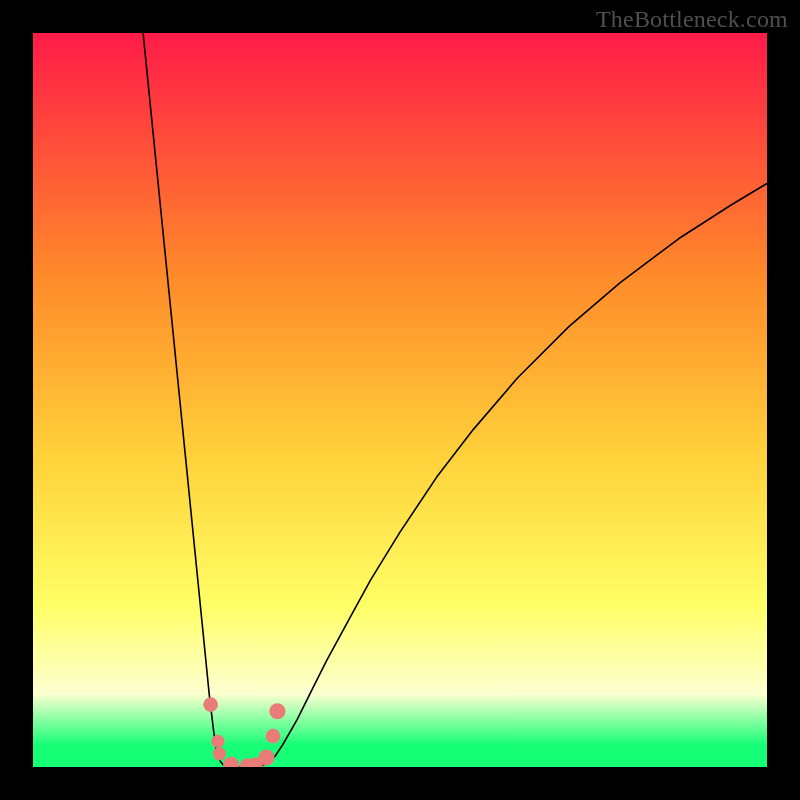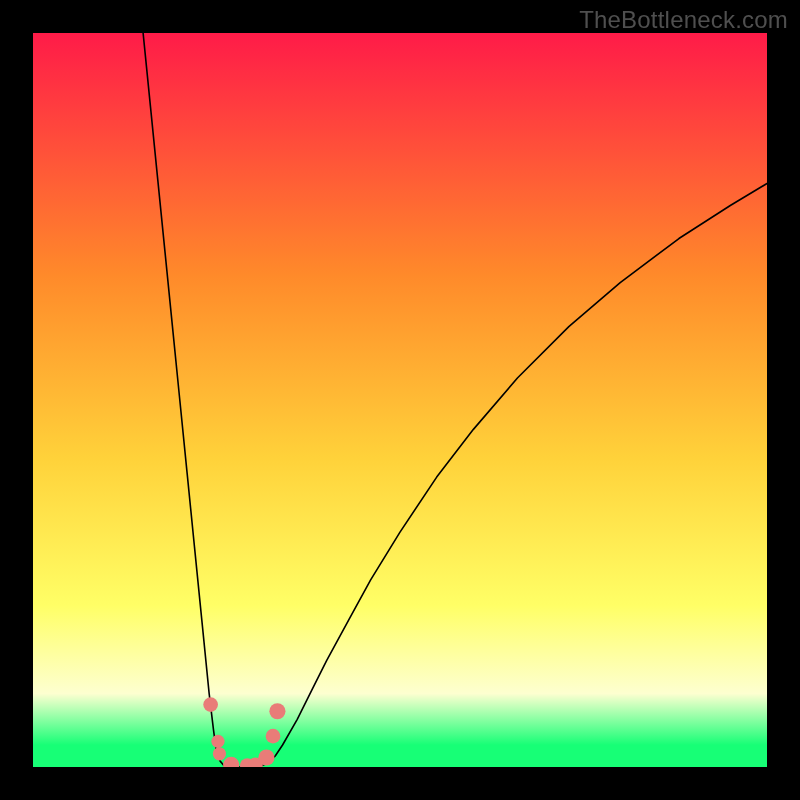--- a/index.html
+++ b/index.html
@@ -11,20 +11,21 @@
     background: #000;
     font-family: Arial, Helvetica, sans-serif;
   }
   .frame {
     position: absolute;
     left: 0;
     top: 0;
     width: 800px;
     height: 800px;
     background: #000;
+    font-family: Liberation Serif, serif;
   }
   .plot {
     position: absolute;
     left: 33px;
     top: 33px;
     width: 734px;
     height: 734px;
   }
   .watermark {
     position: absolute;

